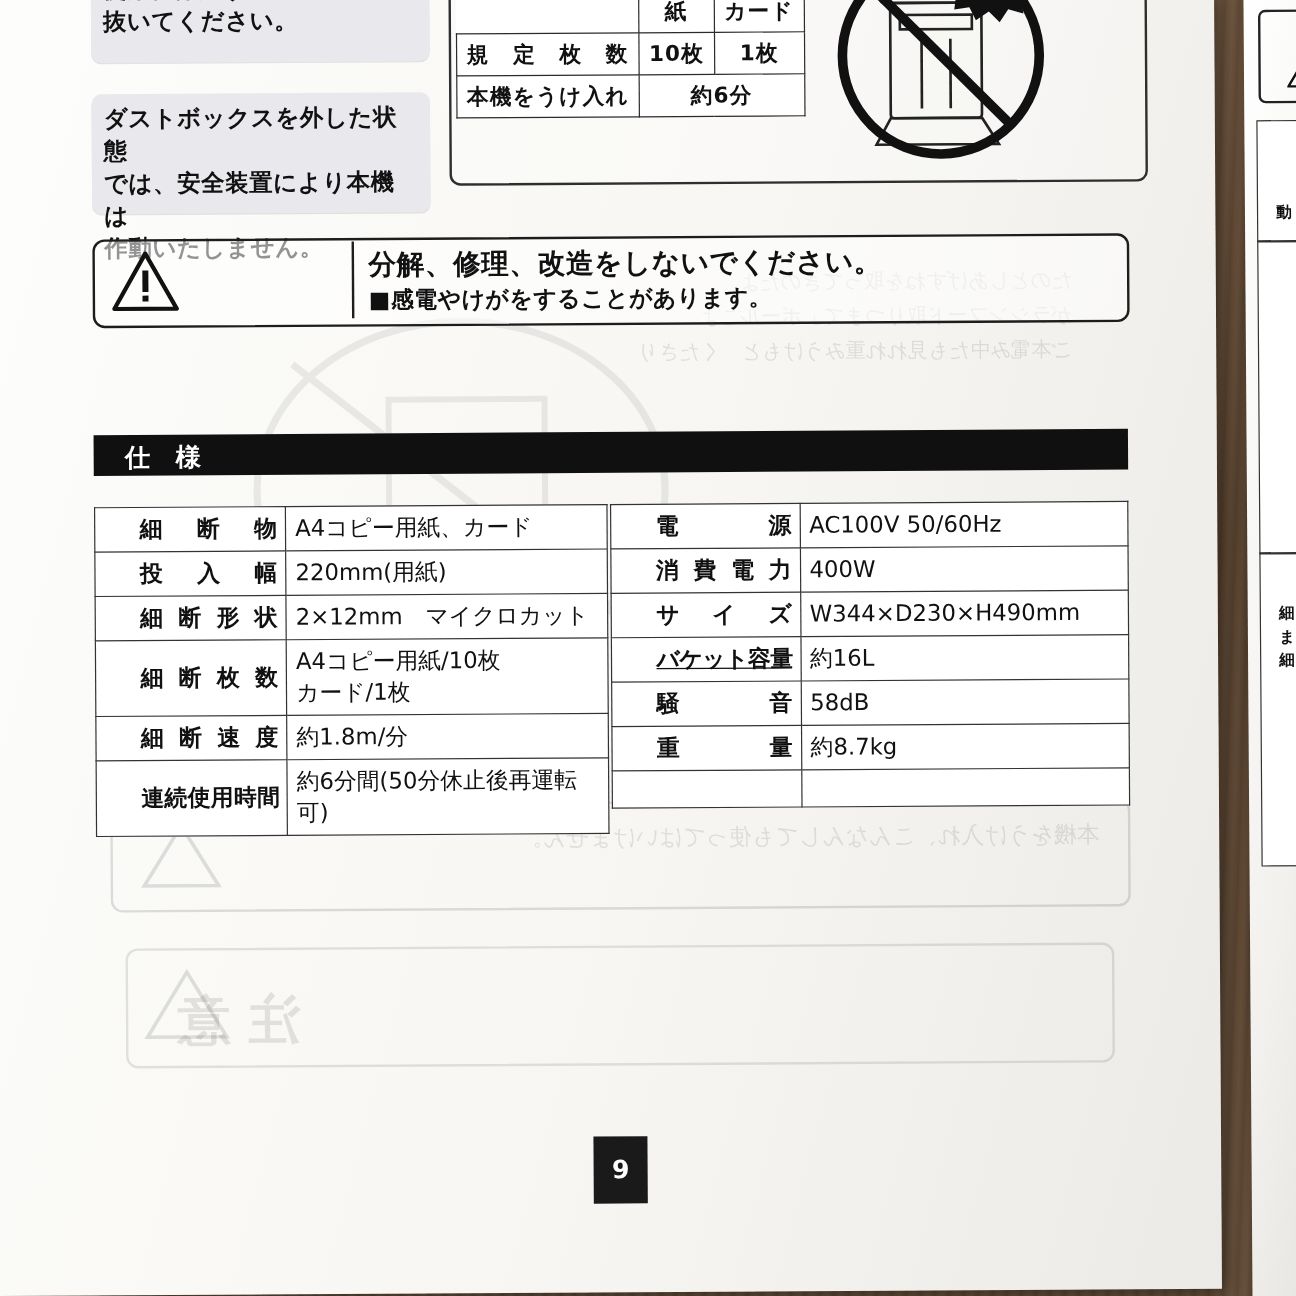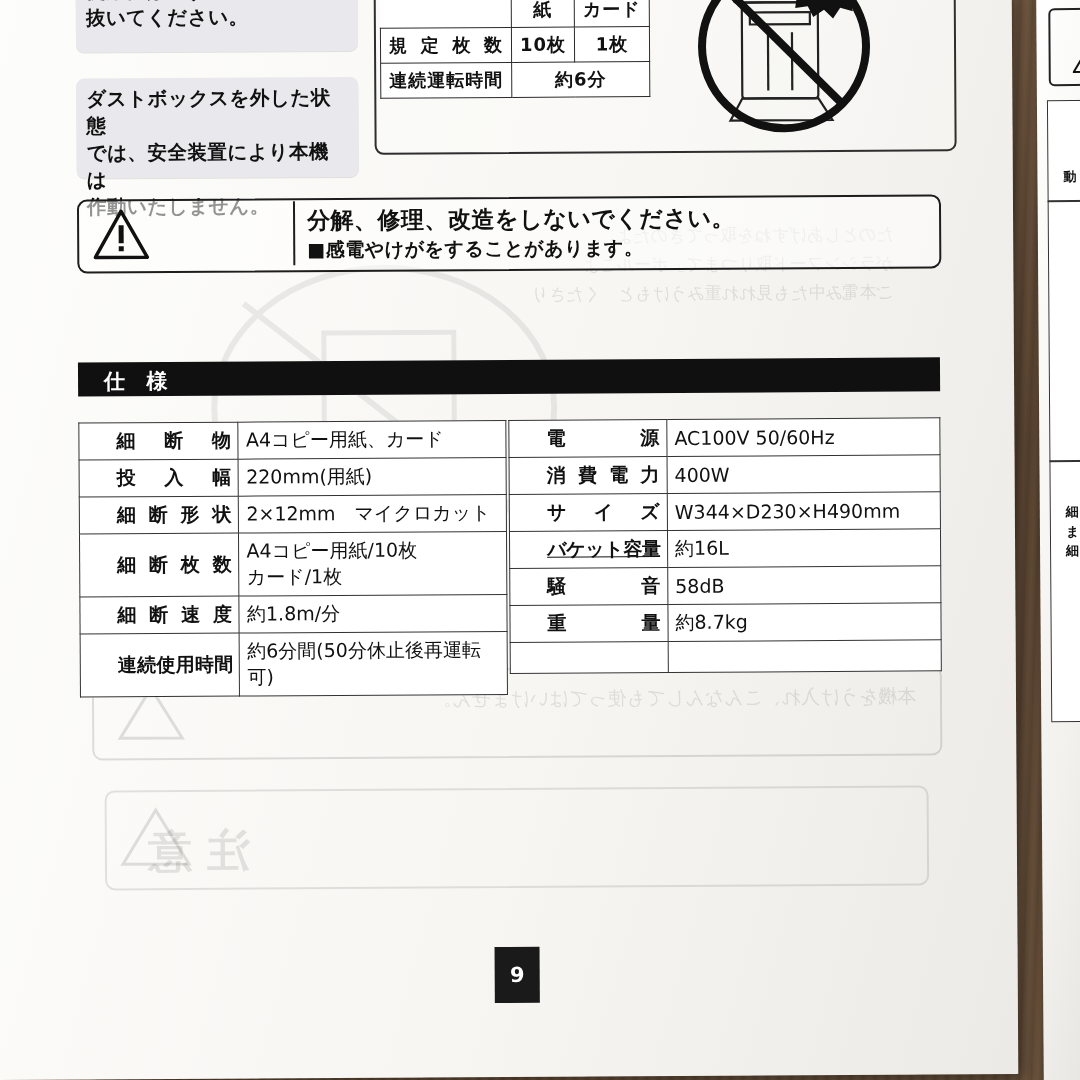--- a/index.html
+++ b/index.html
@@ -173,21 +173,21 @@
       <td class="lab" style="border:none;background:transparent;"></td>
       <td>紙</td>
       <td>カード</td>
     </tr>
     <tr>
       <td class="lab">規定枚数</td>
       <td>10枚</td>
       <td>1枚</td>
     </tr>
     <tr>
-      <td class="lab">連続運転時間</td>
+      <td class="lab">本機をうけ入れ</td>
       <td colspan="2">約6分</td>
     </tr>
   </tbody>
     </table>
 
   <svg class="illus" viewBox="0 0 270 185">
     <g stroke="#222" stroke-width="2.2" fill="none">
       <rect x="62" y="18" width="92" height="24" rx="3"></rect>
       <rect x="70" y="42" width="76" height="96" rx="3"></rect>
       <line x1="78" y1="28" x2="138" y2="28"></line>

